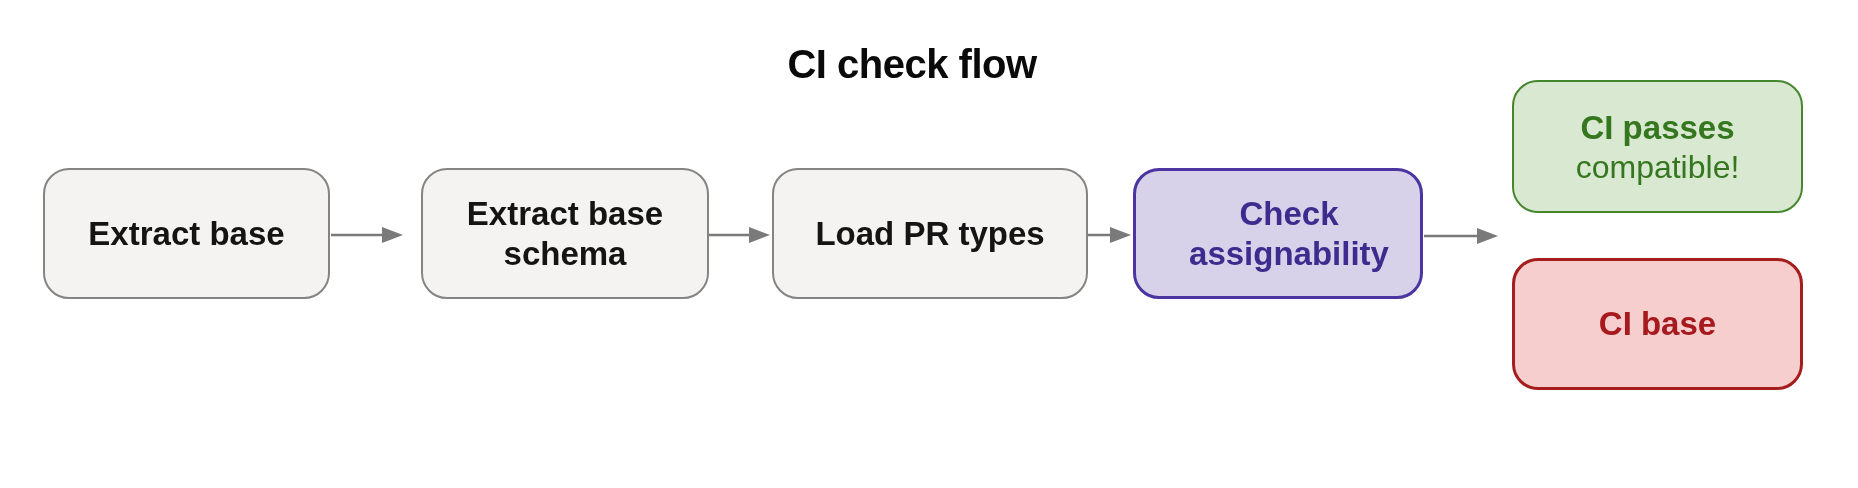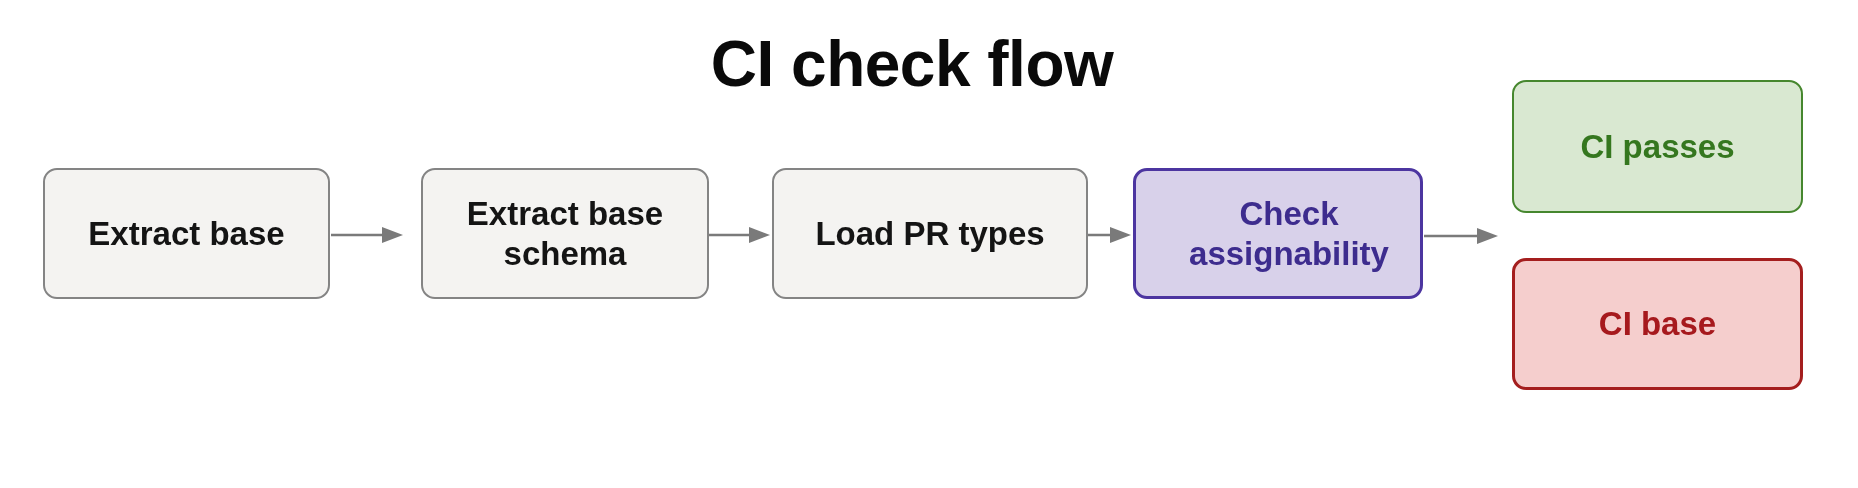--- a/index.html
+++ b/index.html
@@ -14,30 +14,30 @@
     height: 488px;
     background: #ffffff;
     overflow: hidden;
   }
   .diagram-title {
     position: absolute;
     top: 35px;
     left: 0;
     right: 34px;
     text-align: center;
-    font-size: 64px;
+    font-size: 40px;
     line-height: 58px;
     font-weight: 700;
     letter-spacing: -0.5px;
     color: var(--title-text, #0a0a0a);
   }
   .node {
     position: absolute;
     box-sizing: border-box;
-    border-radius: 14px;
+    border-radius: 26px;
     display: flex;
     flex-direction: column;
     align-items: center;
     justify-content: center;
     text-align: center;
     padding: 0 16px;
   }
   .node .label {
     font-size: 33px;
     line-height: 40px;
@@ -136,19 +136,20 @@
   <div id="node-load" class="node step">
     <span class="label">Load PR types</span>
   </div>
 
   <div id="node-check" class="node active-step">
     <span class="label">Check assignability</span>
   </div>
 
   <div class="node outcome success">
     <span class="title-line">CI passes</span>
+    <span class="subtitle-line">compatible!</span>
   </div>
 
   <div class="node outcome failure">
     <span class="title-line">CI base</span>
   </div>
 
 </div>
 
 </body></html>

